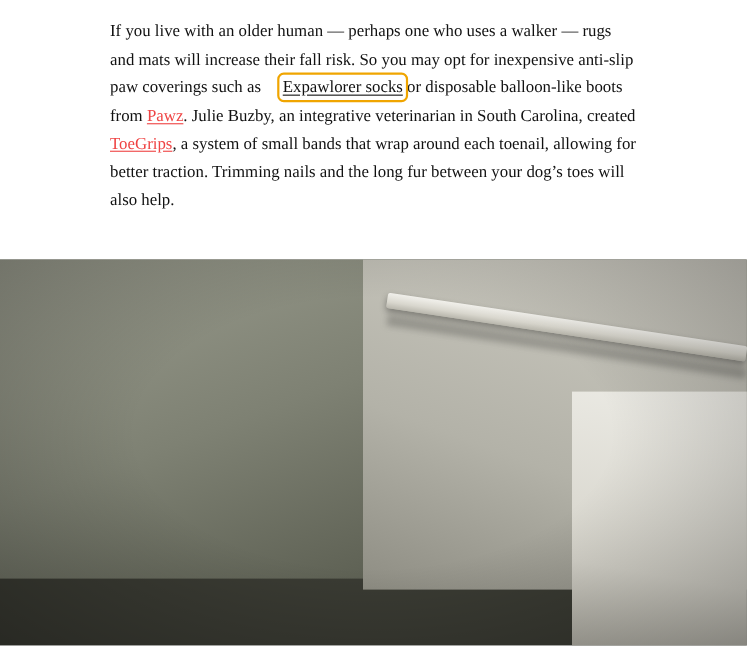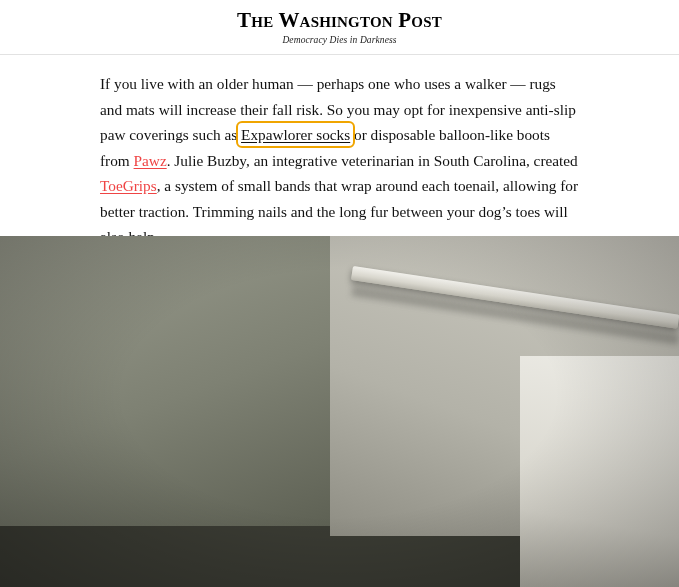--- a/index.html
+++ b/index.html
@@ -68,20 +68,21 @@
     text-decoration: underline;
     text-underline-offset: 2px;
   }
   a.highlighted-link {
     color: #111111;
     text-underline-offset: 2px;
     outline: 2px solid #f0a500;
     outline-offset: 3px;
     border-radius: 1px;
     background: transparent;
+    margin-left: 16px;
   }
   
   .photo {
     position: absolute;
     left: 0;
     top: 236px;
     width: 679px;
     height: 351px;
     overflow: hidden;
     background: #3a3b33;
@@ -144,25 +145,20 @@
     width: 679px; height: 351px;
     background: radial-gradient(ellipse at 50% 45%, rgba(0,0,0,0) 45%, rgba(0,0,0,0.30) 100%);
     pointer-events: none;
   }
 </style>
 </head>
 <body>
 
 <div class="page">
 
-  <div class="masthead">
-    <div class="masthead-title">The Washington Post</div>
-    <div class="masthead-tagline">Democracy Dies in Darkness</div>
-    <hr class="masthead-rule">
-  </div>
 
   <div class="article">
     <p><span>If you live with an older human — perhaps one who uses a walker — rugs and mats will increase their fall risk. So you may opt for inexpensive anti-slip paw coverings such as </span><a href="#" class="highlighted-link">Expawlorer socks</a><span> or disposable balloon-like boots from </span><a href="#" class="inline-link">Pawz</a><span>. Julie Buzby, an integrative veterinarian in South Carolina, created </span><a href="#" class="inline-link">ToeGrips</a><span>, a system of small bands that wrap around each toenail, allowing for better traction. Trimming nails and the long fur between your dog’s toes will also help.</span></p>
   </div>
 
   <div class="photo" aria-label="A beagle standing at the top of a staircase on a green artificial-turf stair runner">
     <div class="wall-upper"></div>
     <div class="ceiling"></div>
     <div class="wall-left"></div>
     <div class="wall-right"></div>

